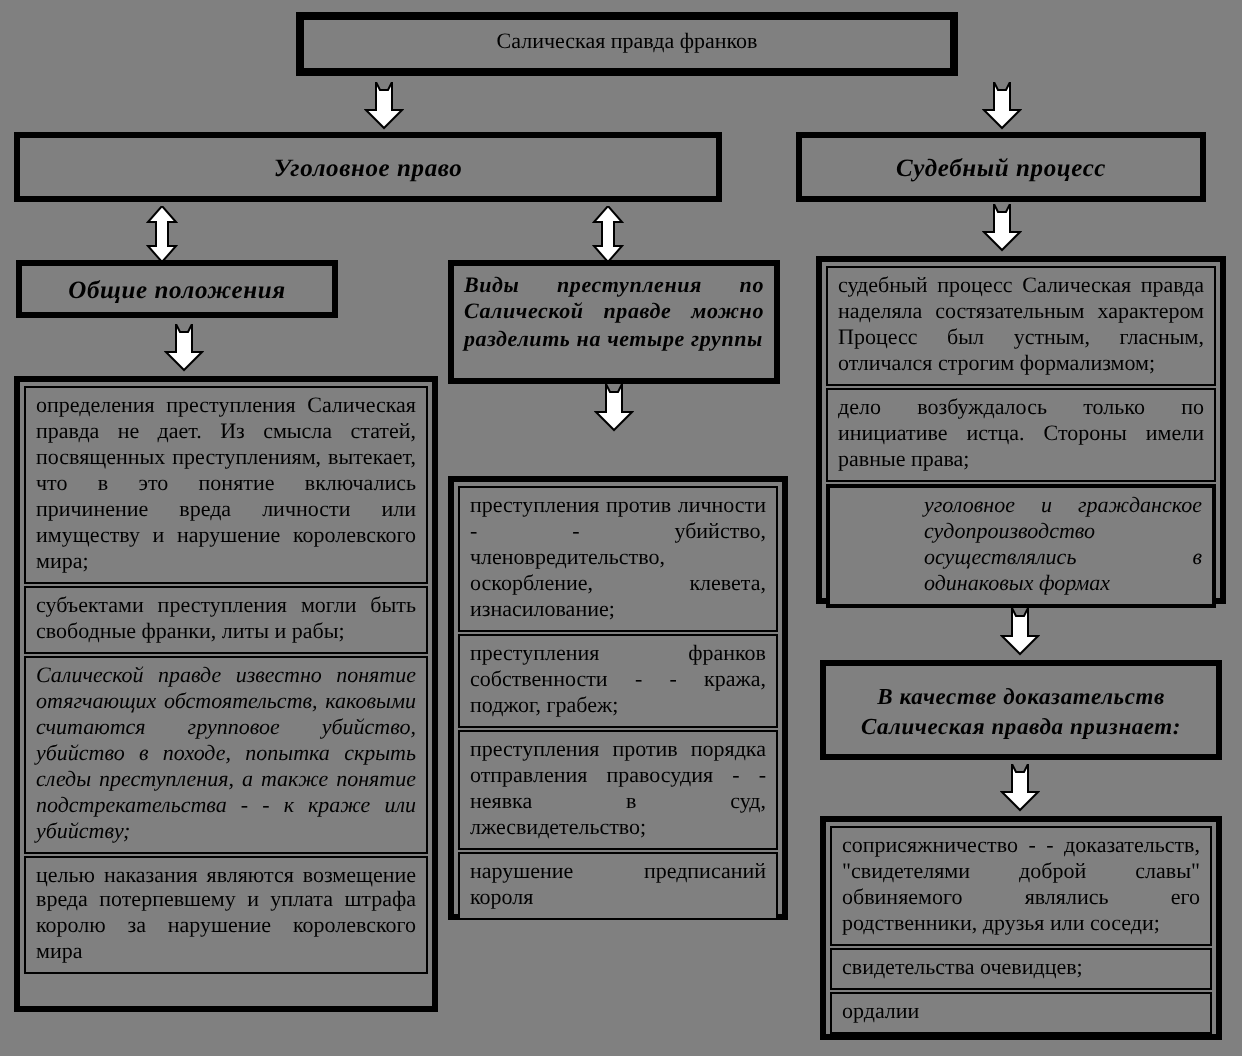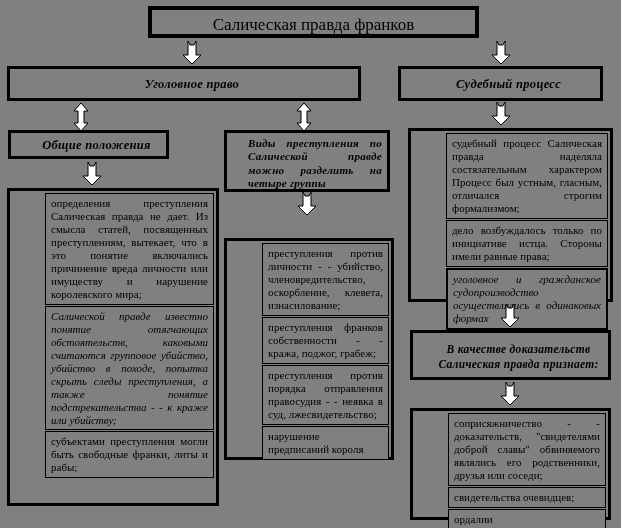--- a/index.html
+++ b/index.html
@@ -36,32 +36,31 @@
     left: 0; top: 0; right: 0; bottom: 0;
     border: 1px solid #000;
     box-sizing: border-box;
     pointer-events: none;
   }
   .frame-med {
     border: 2px solid #000;
   }
   
   .title-txt {
-    font-size: 17px;
+    font-size: 11px;
     text-align: center;
     line-height: 1.15;
   }
   .hdr-italic {
     font-family: "Liberation Serif", "DejaVu Serif", serif;
     font-style: italic;
     font-weight: bold;
     font-size: 12.5px;
     text-align: center;
     letter-spacing: 0.3px;
-    padding-left: 16px;
   }
   .body-txt {
     font-size: 11px;
     line-height: 1.18;
     text-align: justify;
     text-align-last: left;
     hyphens: manual;
   }
   .cellpad {
     padding: 3px 5px 3px 5px;
@@ -72,21 +71,20 @@
     box-sizing: border-box;
     border: 3px solid #000;
     background: #808080;
     padding: 2px;
   }
   .stack-item {
     border: 1px solid #000;
     background: #808080;
     box-sizing: border-box;
     margin-bottom: 1px;
-    margin-left: 33px;
   }
   .stack-item:last-child {
     margin-bottom: 0;
   }
   
   .arrow {
     position: absolute;
   }
   .arrow svg {
     display: block;
@@ -149,24 +147,27 @@
     <svg width="20" height="24" viewBox="0 0 20 24">
       <polygon points="6,0 8,4 12,4 14,0 14,14 19,14 10,23 1,14 6,14" fill="#ffffff" stroke="#000000" stroke-width="1"></polygon>
     </svg>
   </div>
 
   <div class="stack" style="left:7px; top:188px; width:212px; height:318px;">
     <div class="stack-item">
       <div class="body-txt cellpad">определения преступления Салическая правда не дает. Из смысла статей, посвященных преступлениям, вытекает, что в это понятие включались причинение вреда личности или имуществу и нарушение королевского мира;</div>
     </div>
     <div class="stack-item">
+      <div class="body-txt cellpad">субъектами преступления могли быть свободные франки, литы и рабы;</div>
+    </div>
+    <div class="stack-item">
       <div class="body-txt cellpad" style="font-style:italic;">Салической правде известно понятие отягчающих обстоятельств, каковыми считаются групповое убийство, убийство в походе, попытка скрыть следы преступления, а также понятие подстрекательства - - к краже или убийству;</div>
     </div>
     <div class="stack-item">
-      <div class="body-txt cellpad">субъектами преступления могли быть свободные франки, литы и рабы;</div>
+      <div class="body-txt cellpad">целью наказания являются возмещение вреда потерпевшему и уплата штрафа королю за нарушение королевского мира</div>
     </div>
   </div>
 
   <div class="box frame-med" style="left:224px; top:130px; width:166px; height:62px;">
     <div class="frame-inner"></div>
     <div class="hdr-italic" style="position:absolute; left:6px; right:6px; top:5px; font-size:11px; line-height:1.22; text-align:justify; text-align-last:left;">Виды преступления по Салической правде можно разделить на четыре группы</div>
   </div>
 
   <div class="arrow" style="left:297px; top:192px;">
     <svg width="20" height="24" viewBox="0 0 20 24">
@@ -189,21 +190,21 @@
     </div>
   </div>
 
   <div class="stack" style="left:408px; top:128px; width:205px; height:174px;">
     <div class="stack-item">
       <div class="body-txt cellpad">судебный процесс Салическая правда наделяла состязательным характером Процесс был устным, гласным, отличался строгим формализмом;</div>
     </div>
     <div class="stack-item">
       <div class="body-txt cellpad">дело возбуждалось только по инициативе истца. Стороны имели равные права;</div>
     </div>
-    <div class="stack-item" style="border-width:2px;">
+    <div class="stack-item" style="border-width:2px;padding-left:42px;">
       <div class="body-txt cellpad" style="font-style:italic;">уголовное и гражданское судопроизводство осуществлялись в одинаковых формах</div>
     </div>
   </div>
 
   <div class="arrow" style="left:500px; top:304px;">
     <svg width="20" height="24" viewBox="0 0 20 24">
       <polygon points="6,0 8,4 12,4 14,0 14,14 19,14 10,23 1,14 6,14" fill="#ffffff" stroke="#000000" stroke-width="1"></polygon>
     </svg>
   </div>
 

